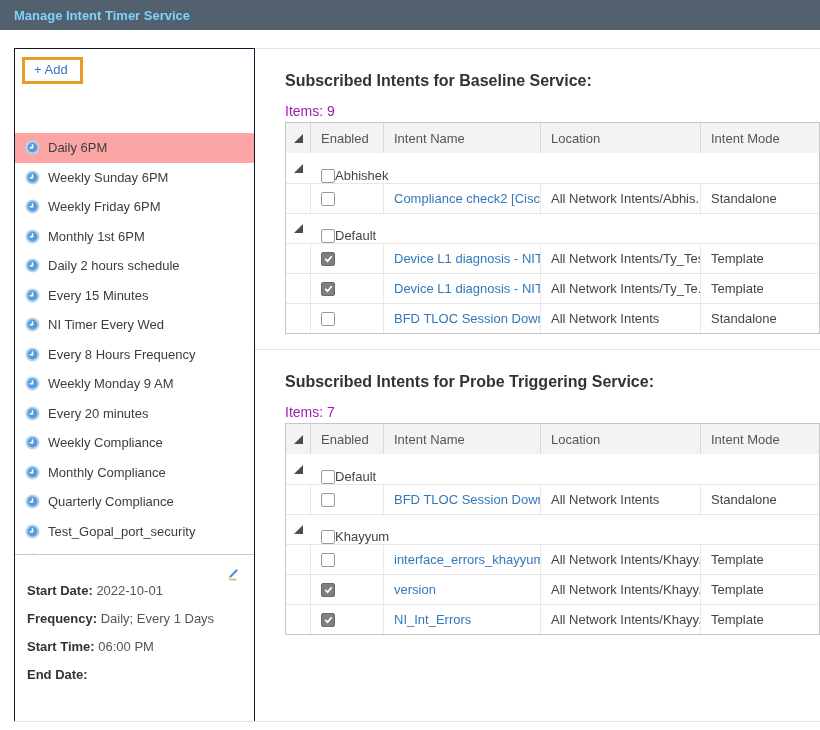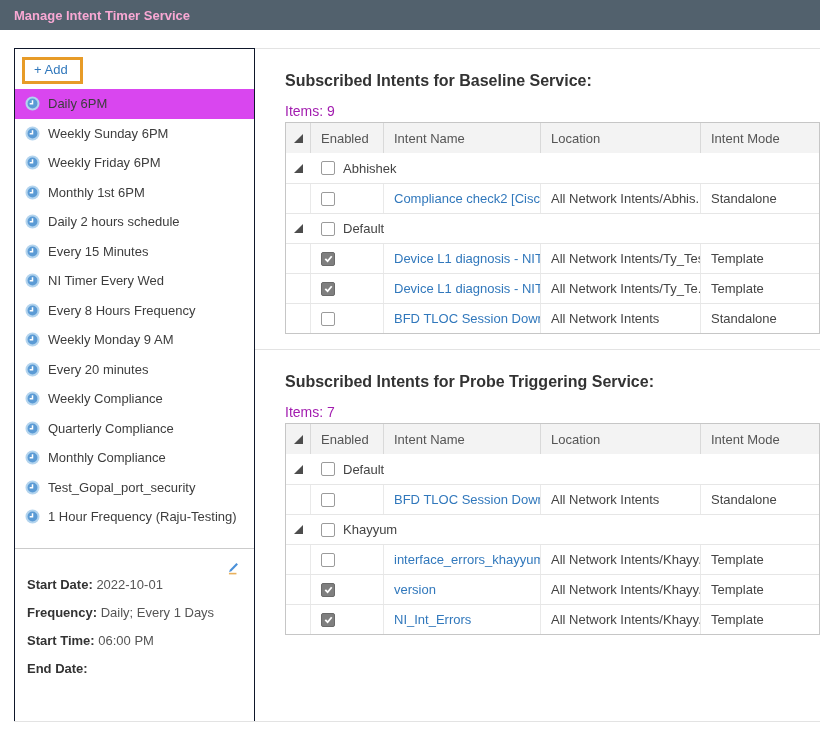--- a/index.html
+++ b/index.html
@@ -7,21 +7,21 @@
   body {
     position:relative; overflow:hidden; background:#fff;
     font-family:"Liberation Sans", sans-serif; font-size:13px; color:#333;
   }
 
   
   .header-bar {
     position:absolute; top:0; left:0; right:0; height:30px;
     background:#52616d; display:flex; align-items:center; padding:0 14px;
   }
-  .header-bar .title { color:#f9a8d4; font-size:13px; font-weight:600; }
+  .header-bar .title { color:#7dd3fc; font-size:13px; font-weight:600; }
 
   
   .top-rule    { position:absolute; top:48px;  left:14px; right:0; height:1px; background:#e3e3e3; }
   .bottom-rule { position:absolute; top:721px; left:14px; right:0; height:1px; background:#e3e3e3; }
 
   
   .sidebar {
     position:absolute; left:14px; top:48px; width:241px; height:674px;
     border:1px solid #0f172a; background:#fff; display:flex; flex-direction:column;
   }
@@ -29,21 +29,21 @@
   .add-highlight { display:inline-block; border:3px solid #e79b28; }
   .add-link {
     display:inline-block; padding:2px 12px 4px 9px;
     color:#3178bc; font-size:13px; cursor:pointer; text-decoration:none;
   }
   .timer-list { flex:1 1 auto; margin-top:5px; overflow:hidden; }
   .timer-item {
     height:29.5px; display:flex; align-items:center; gap:8px;
     padding:0 10px; color:#3d3d3d; cursor:pointer; white-space:nowrap;
   }
-  .timer-item.selected { background:#d946ef; }
+  .timer-item.selected { background:#fca5a5;margin-top:44px; }
   .clock-icon { flex:0 0 auto; display:flex; }
 
   .details {
     height:173px; border-top:1px solid #cbcbcb; position:relative;
     padding:28px 14px 0 12px;
   }
   .detail-row { margin-bottom:12px; line-height:16px; }
   .detail-label { font-weight:700; color:#333; }
   .detail-value { color:#555; }
   .edit-btn { position:absolute; top:12px; right:14px; cursor:pointer; background:none; border:none; }
@@ -61,21 +61,21 @@
   .grid-row + .grid-row { border-top:1px solid #e6e6e6; }
   .grid-row.header { background:#f3f3f3; color:#555; }
 
   .cell { height:100%; display:flex; align-items:center; padding-left:10px; overflow:hidden; }
   .grid-row.header .cell,
   .grid-row.intent .cell { border-right:1px solid #e9e9e9; }
   .grid-row.header .cell { border-right-color:#d9d9d9; }
   .grid-row.header .cell:last-child,
   .grid-row.intent .cell:last-child { border-right:none; }
   .expand-cell { justify-content:center; padding-left:0; }
-  .group-label-cell { gap:8px; border-right:none !important; }
+  .group-label-cell { gap:0; border-right:none !important;align-items:flex-end; }
   .col-label { white-space:nowrap; cursor:pointer; }
 
   .checkbox {
     width:14px; height:14px; flex:0 0 auto; border:1px solid #9b9b9b;
     border-radius:2px; background:#fff; display:flex; align-items:center;
     justify-content:center; cursor:pointer;
   }
   .checkbox svg { display:none; }
   .checkbox.checked { background:#7f7f7f; border-color:#6a6a6a; }
   .checkbox.checked svg { display:block; }
@@ -199,30 +199,30 @@
     </span>
     <span class="timer-label">Weekly Compliance</span>
   </div>
       <div class="timer-item">
     <span class="clock-icon">
       <svg width="15" height="15" viewBox="0 0 16 16">
         <circle cx="8" cy="8" r="6.4" fill="#5b9bd5" stroke="#b3d4ee" stroke-width="2.2"></circle>
         <path d="M8 4.6 L8 8.2 L5 8.2" stroke="#ffffff" stroke-width="1.6" fill="none"></path>
       </svg>
     </span>
+    <span class="timer-label">Monthly Compliance</span>
+  </div>
+      <div class="timer-item">
+    <span class="clock-icon">
+      <svg width="15" height="15" viewBox="0 0 16 16">
+        <circle cx="8" cy="8" r="6.4" fill="#5b9bd5" stroke="#b3d4ee" stroke-width="2.2"></circle>
+        <path d="M8 4.6 L8 8.2 L5 8.2" stroke="#ffffff" stroke-width="1.6" fill="none"></path>
+      </svg>
+    </span>
     <span class="timer-label">Quarterly Compliance</span>
-  </div>
-      <div class="timer-item">
-    <span class="clock-icon">
-      <svg width="15" height="15" viewBox="0 0 16 16">
-        <circle cx="8" cy="8" r="6.4" fill="#5b9bd5" stroke="#b3d4ee" stroke-width="2.2"></circle>
-        <path d="M8 4.6 L8 8.2 L5 8.2" stroke="#ffffff" stroke-width="1.6" fill="none"></path>
-      </svg>
-    </span>
-    <span class="timer-label">Monthly Compliance</span>
   </div>
       <div class="timer-item">
     <span class="clock-icon">
       <svg width="15" height="15" viewBox="0 0 16 16">
         <circle cx="8" cy="8" r="6.4" fill="#5b9bd5" stroke="#b3d4ee" stroke-width="2.2"></circle>
         <path d="M8 4.6 L8 8.2 L5 8.2" stroke="#ffffff" stroke-width="1.6" fill="none"></path>
       </svg>
     </span>
     <span class="timer-label">Test_Gopal_port_security</span>
   </div>

